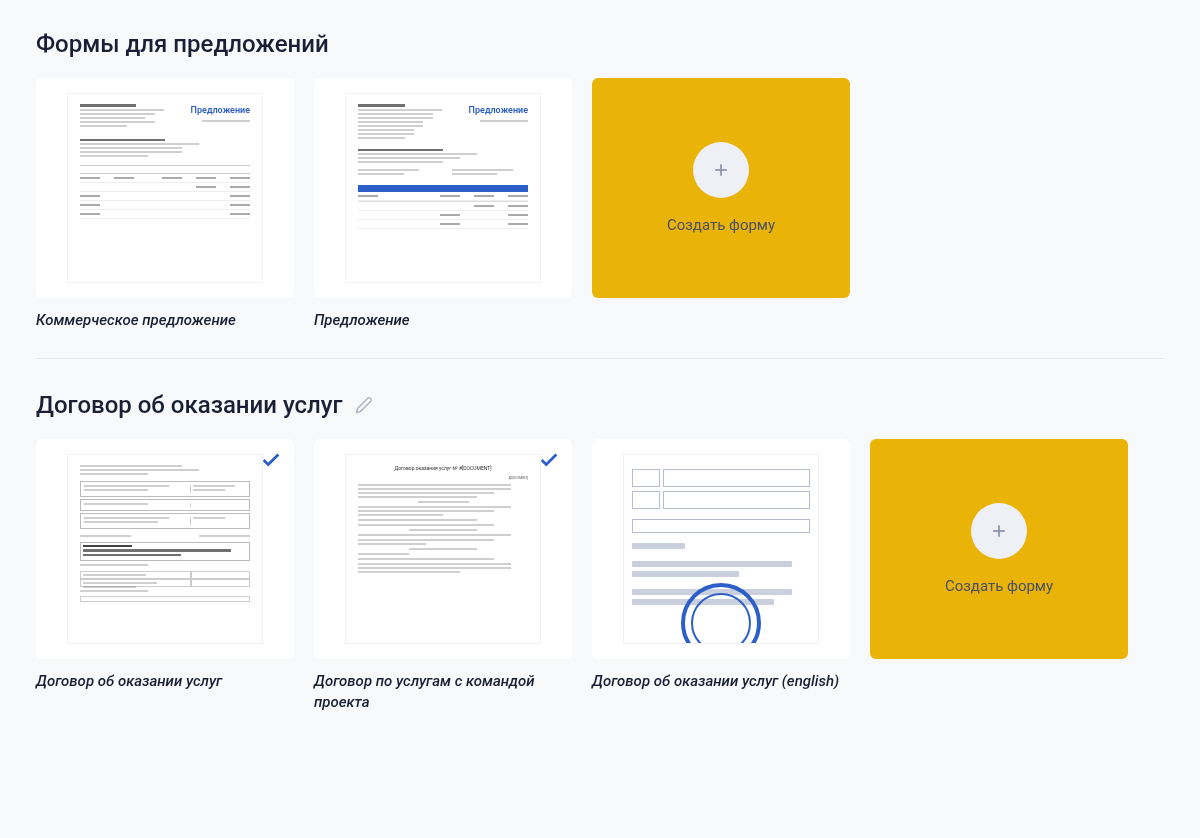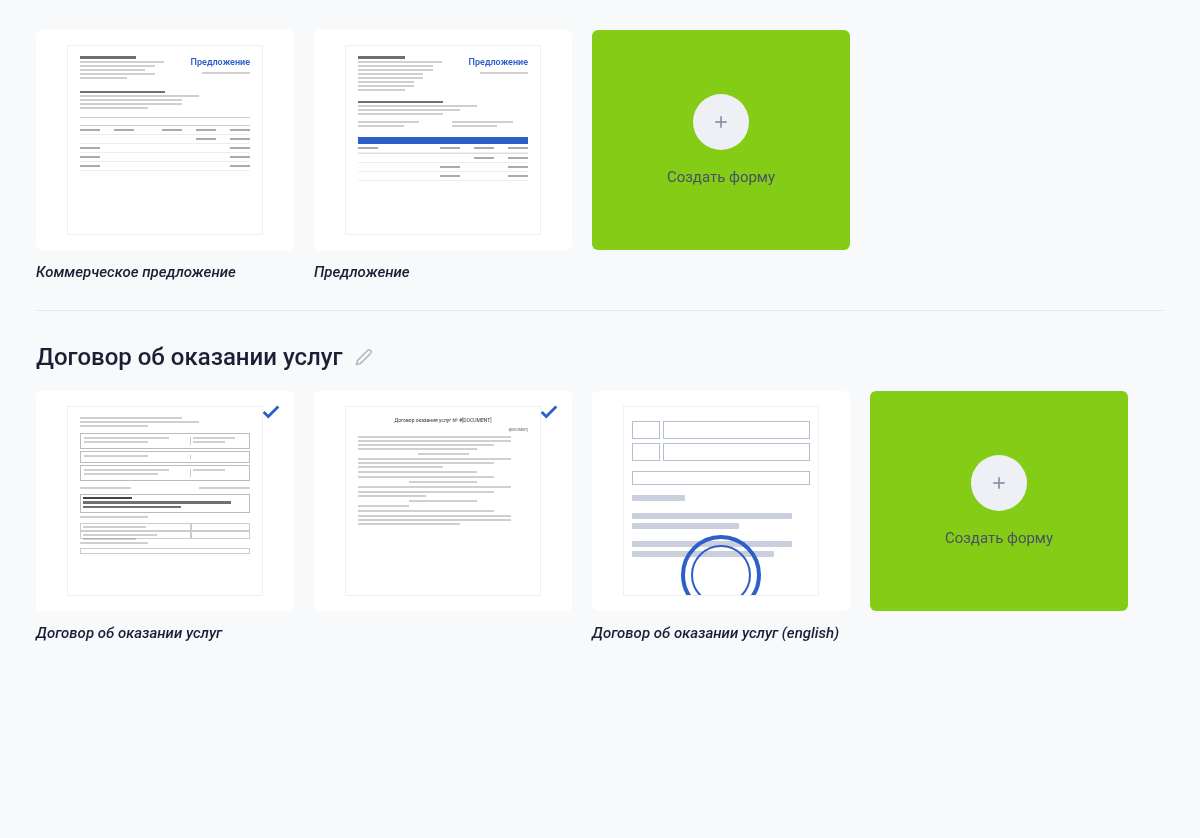--- a/index.html
+++ b/index.html
@@ -45,21 +45,21 @@
       position: relative;
       display: flex;
       align-items: center;
       justify-content: center;
       overflow: hidden;
       cursor: pointer;
     }
     .card-create {
       width: 258px;
       height: 220px;
-      background: #84cc16;
+      background: #eab308;
       border-radius: 6px;
       display: flex;
       flex-direction: column;
       align-items: center;
       justify-content: center;
       gap: 18px;
       cursor: pointer;
     }
     .plus-circle {
       width: 56px;
@@ -171,20 +171,23 @@
       position: absolute;
       inset: 6px;
       border: 2px solid #2d5fc9;
       border-radius: 50%;
     }
   </style>
 </head>
 <body>
 
 <div class="section">
+  <div class="section-header">
+    <h2 class="section-title">Формы для предложений</h2>
+  </div>
   <div class="cards-row">
 
     <div class="card-wrap">
       <div class="card">
         <div class="doc-preview">
           <div class="dp-row">
             <div style="width:55%;">
               <div class="dp-line bold w60"></div>
               <div class="dp-lines">
                 <div class="dp-line w90"></div>
@@ -522,20 +525,21 @@
           <div class="para">
               <div class="dp-line w80"></div>
             </div>
           <div class="para">
               <div class="dp-line w90"></div>
               <div class="dp-line w90"></div>
               <div class="dp-line w60"></div>
             </div>
         </div>
       </div>
+      <div class="card-label">Договор по услугам с командой проекта</div>
     </div>
 
     <div class="card-wrap">
       <div class="card">
         <div class="doc-preview doc-wire" style="position:relative;overflow:hidden;">
           <div class="wf-blocks">
             <div class="wf-row">
                 <div class="wf-box narrow"></div>
                 <div class="wf-box"></div>
               </div>

